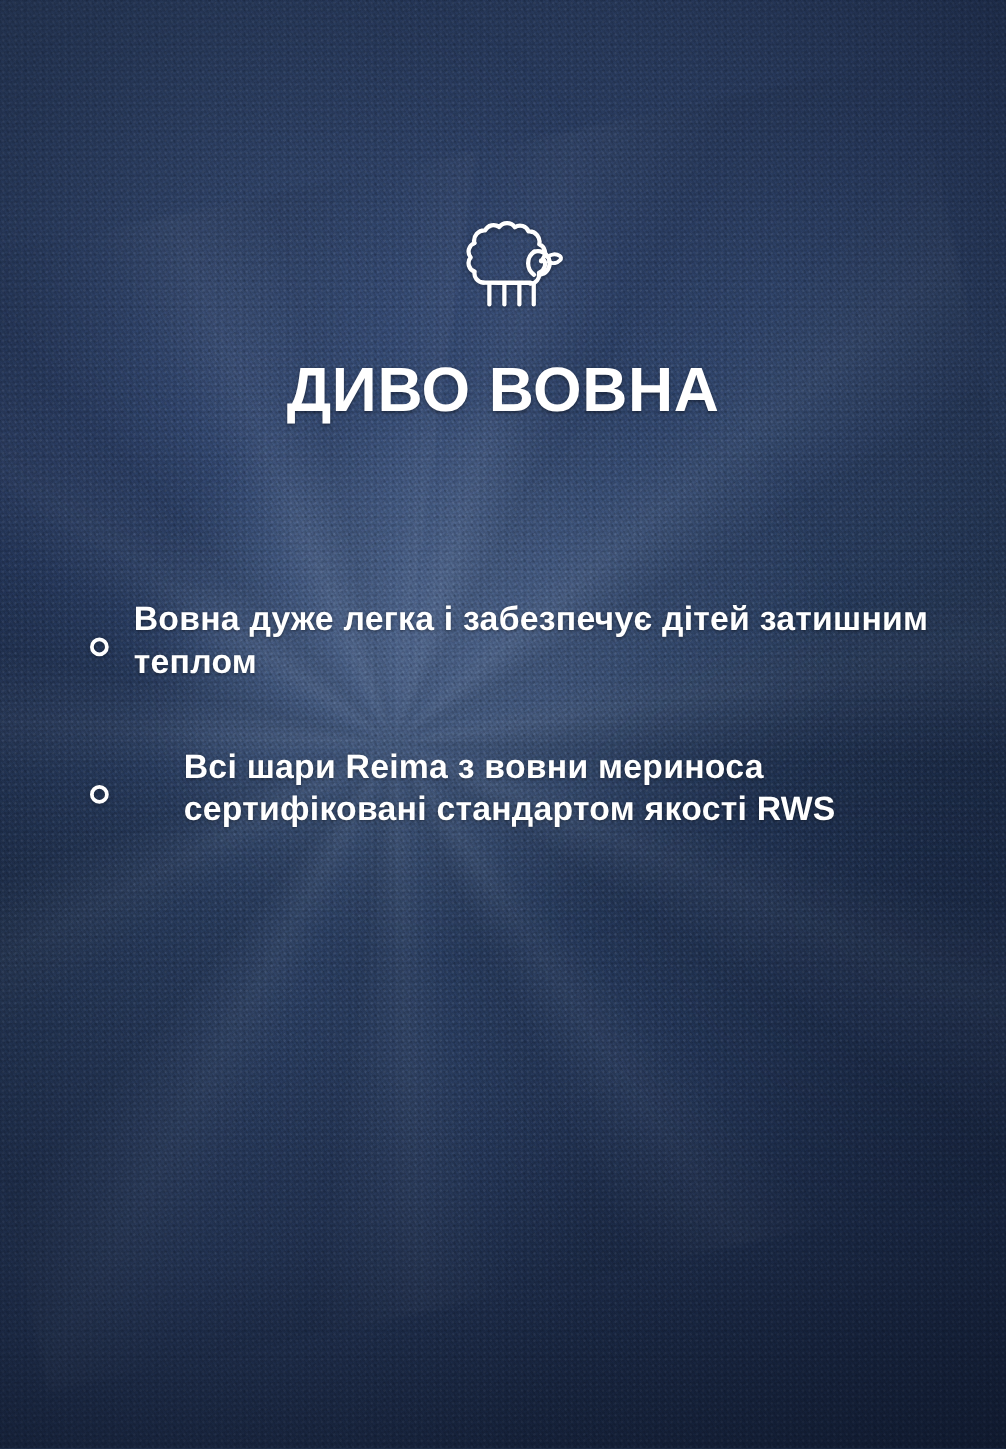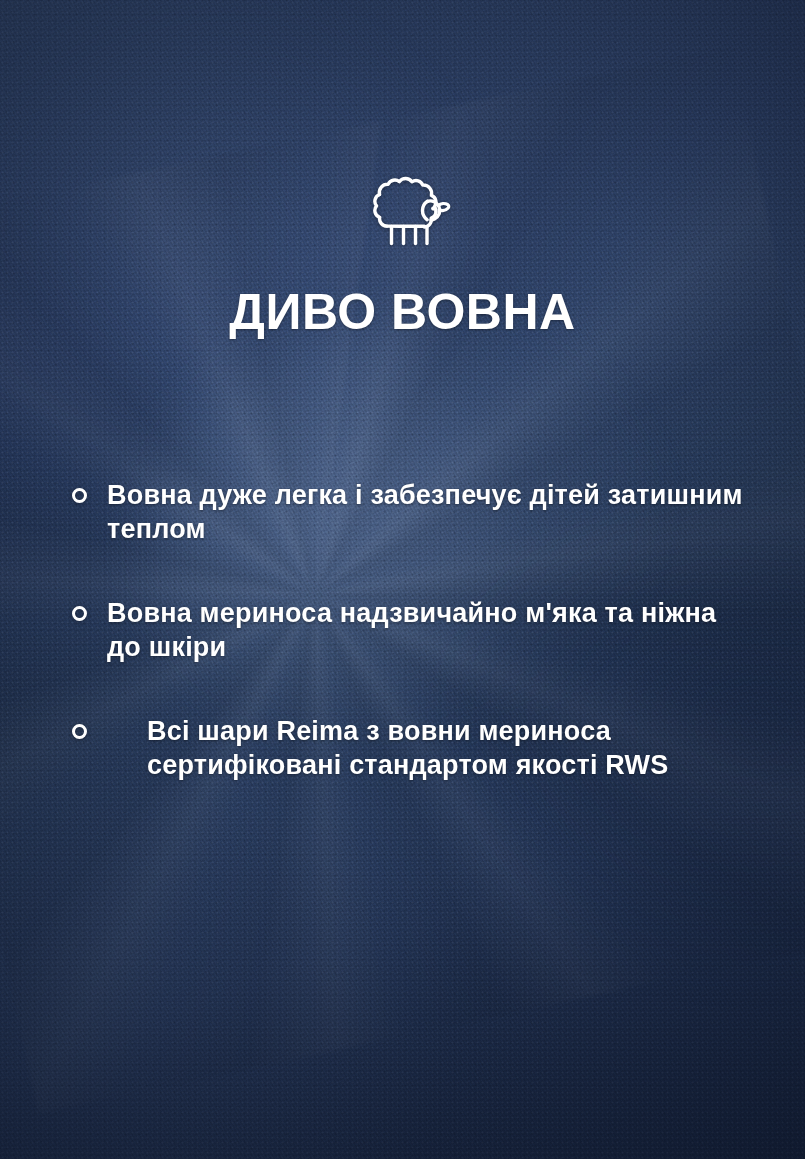--- a/index.html
+++ b/index.html
@@ -137,21 +137,21 @@
     position: absolute;
     left: 72px;
     right: 48px;
     top: 478px;
     margin: 0;
     padding: 0;
     list-style: none;
   }
   .benefit {
     display: flex;
-    align-items: flex-start;
+    align-items: center;
     margin-bottom: 50px;
   }
   .benefit:last-child { margin-bottom: 0; gap: 40px; }
 
   .bullet-ring {
     flex: 0 0 auto;
     width: 15px;
     height: 15px;
     border: 3px solid #ffffff;
     border-radius: 50%;
@@ -211,22 +211,18 @@
 
     <div class="headline">Диво вовна</div>
 
     <ul class="benefits">
       <li class="benefit">
         <span class="bullet-ring"></span>
         <span class="benefit-text">Вовна дуже легка і забезпечує дітей затишним теплом</span>
       </li>
       <li class="benefit">
         <span class="bullet-ring"></span>
-        <span class="benefit-text">Вовна мериноса надзвичайно м'яка та ніжна до шкіри</span>
-      </li>
-      <li class="benefit">
-        <span class="bullet-ring"></span>
         <span class="benefit-text">Всі шари Reima з вовни мериноса сертифіковані стандартом якості RWS</span>
       </li>
     </ul>
 
   </div>
 </div>
 
 </body></html>

